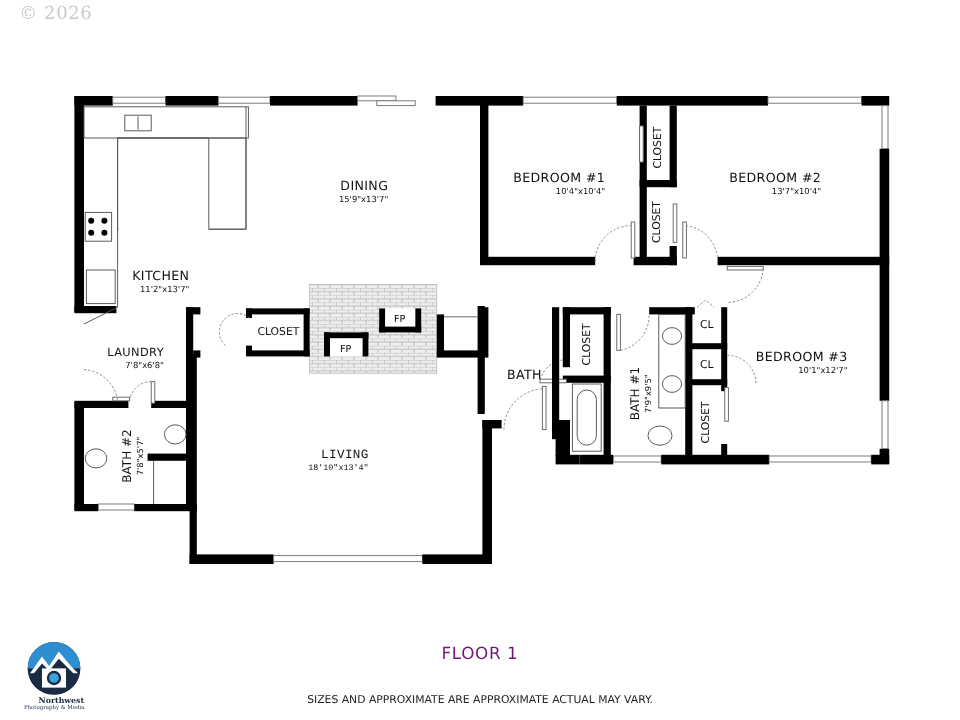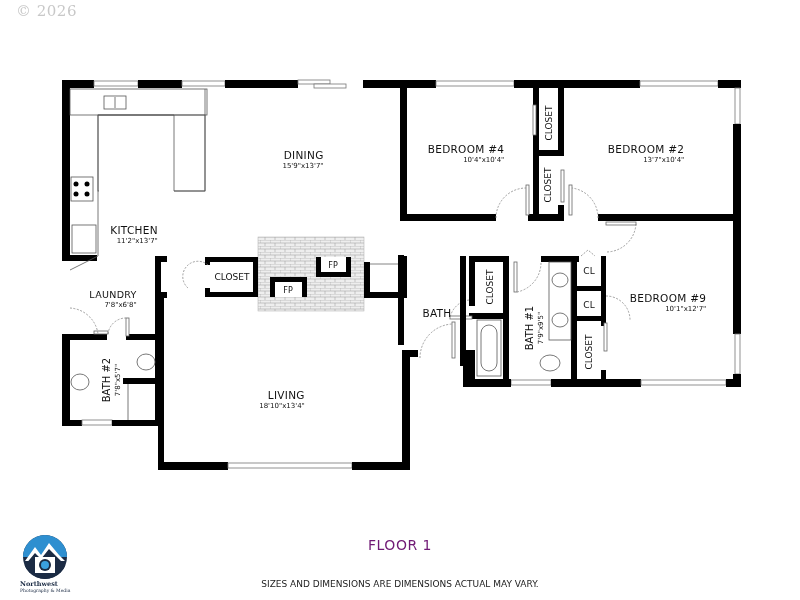--- a/index.html
+++ b/index.html
@@ -13,21 +13,21 @@
     .door { fill: #fff; stroke: #666; stroke-width: 0.8; }
     .lbl { position: absolute; text-align: right; color: #111; white-space: nowrap; transform: translate(-50%, 0); }
     .lbl .n { font-size: 10.5px; letter-spacing: 0.3px; display: block; }
     .lbl .d { font-size: 7px; display: block; margin-top: 1px; }
     .vlbl { position: absolute; transform-origin: center center; transform: translate(-50%, -50%) rotate(-90deg); white-space: nowrap; text-align: center; color: #111; }
     .vlbl .n { font-size: 10px; display: inline-block; }
     .vlbl .d { font-size: 7px; display: block; }
     .small { font-size: 9px; }
     .floor-title { position: absolute; left: 400px; top: 537px; transform: translateX(-50%); font-size: 14px; color: #701a75; letter-spacing: 0.5px; }
     .disclaimer { position: absolute; left: 400px; top: 579px; transform: translateX(-50%); font-size: 9px; color: #222; white-space: nowrap; }
-    .logo { position: absolute; left: 20px; top: 535px; width: 50px; text-align: left; }
+    .logo { position: absolute; left: 20px; top: 535px; width: 50px; text-align: right; }
     .logo-circle { width: 44px; height: 44px; margin: 0 auto; border-radius: 50%; background: #1b2b44; position: relative; overflow: hidden; }
     .logo-name { font-family: "DejaVu Serif", serif; font-size: 6.5px; font-weight: bold; color: #1b2b44; margin-top: 1px; }
     .logo-sub { font-family: "DejaVu Serif", serif; font-size: 4.5px; color: #1b2b44; white-space: nowrap; }
   </style>
 </head>
 <body>
 
 <div class="copyright">© 2026</div>
 
 <svg class="plan" width="800" height="600" viewBox="0 0 800 600">
@@ -195,38 +195,38 @@
 </svg>
 
 <div class="lbl" style="left:134px; top:180px;margin-top:44px;">
   <span class="n">KITCHEN</span>
   <span class="d">11'2"x13'7"</span>
 </div>
 <div class="lbl" style="left:303px; top:149px;">
   <span class="n">DINING</span>
   <span class="d">15'9"x13'7"</span>
 </div>
-<div class="lbl" style="left:282px; top:389px;">
+<div class="lbl" style="left:282px; top:374px;font-family:Liberation Mono, monospace;">
   <span class="n">LIVING</span>
   <span class="d">18'10"x13'4"</span>
 </div>
 <div class="lbl" style="left:113px; top:289px;">
   <span class="n" style="font-size:9.5px">LAUNDRY</span>
   <span class="d">7'8"x6'8"</span>
 </div>
 <div class="lbl" style="left:466px; top:143px;">
-  <span class="n">BEDROOM #4</span>
+  <span class="n">BEDROOM #1</span>
   <span class="d">10'4"x10'4"</span>
 </div>
 <div class="lbl" style="left:646px; top:143px;">
   <span class="n">BEDROOM #2</span>
   <span class="d">13'7"x10'4"</span>
 </div>
 <div class="lbl" style="left:668px; top:292px;">
-  <span class="n">BEDROOM #9</span>
+  <span class="n">BEDROOM #3</span>
   <span class="d">10'1"x12'7"</span>
 </div>
 <div class="lbl" style="left:437px; top:307px;">
   <span class="n">BATH</span>
 </div>
 
 <div class="vlbl" style="left:108px; top:380px;">
   <span class="n">BATH #2</span>
   <span class="d">7'8"x5'7"</span>
 </div>
@@ -238,21 +238,21 @@
 <div class="vlbl small" style="left:548px; top:185px;">CLOSET</div>
 <div class="vlbl small" style="left:490px; top:287px;">CLOSET</div>
 <div class="vlbl small" style="left:589px; top:352px;">CLOSET</div>
 <div class="lbl small" style="left:232px; top:272px;">CLOSET</div>
 <div class="lbl small" style="left:589px; top:266px;">CL</div>
 <div class="lbl small" style="left:589px; top:300px;">CL</div>
 <div class="lbl" style="left:288px; top:286px; font-size:8px;">FP</div>
 <div class="lbl" style="left:333px; top:261px; font-size:8px;">FP</div>
 
 <div class="floor-title">FLOOR 1</div>
-<div class="disclaimer">SIZES AND DIMENSIONS ARE DIMENSIONS ACTUAL MAY VARY.</div>
+<div class="disclaimer">SIZES AND APPROXIMATE ARE APPROXIMATE ACTUAL MAY VARY.</div>
 
 <div class="logo">
   <div class="logo-circle">
     <svg width="44" height="44" viewBox="0 0 44 44">
       <rect x="0" y="0" width="44" height="22" fill="#2e8fd0"></rect>
       <polygon points="2,26 12,12 18,20 26,8 36,20 42,26" fill="#ffffff"></polygon>
       <polygon points="2,30 12,18 18,24 26,14 36,24 42,30 42,44 2,44" fill="#1b2b44"></polygon>
       <rect x="12" y="22" width="20" height="16" fill="#fff"></rect>
       <circle cx="22" cy="30" r="6" fill="#1b2b44"></circle>
       <circle cx="22" cy="30" r="4" fill="#3aa0e0"></circle>

